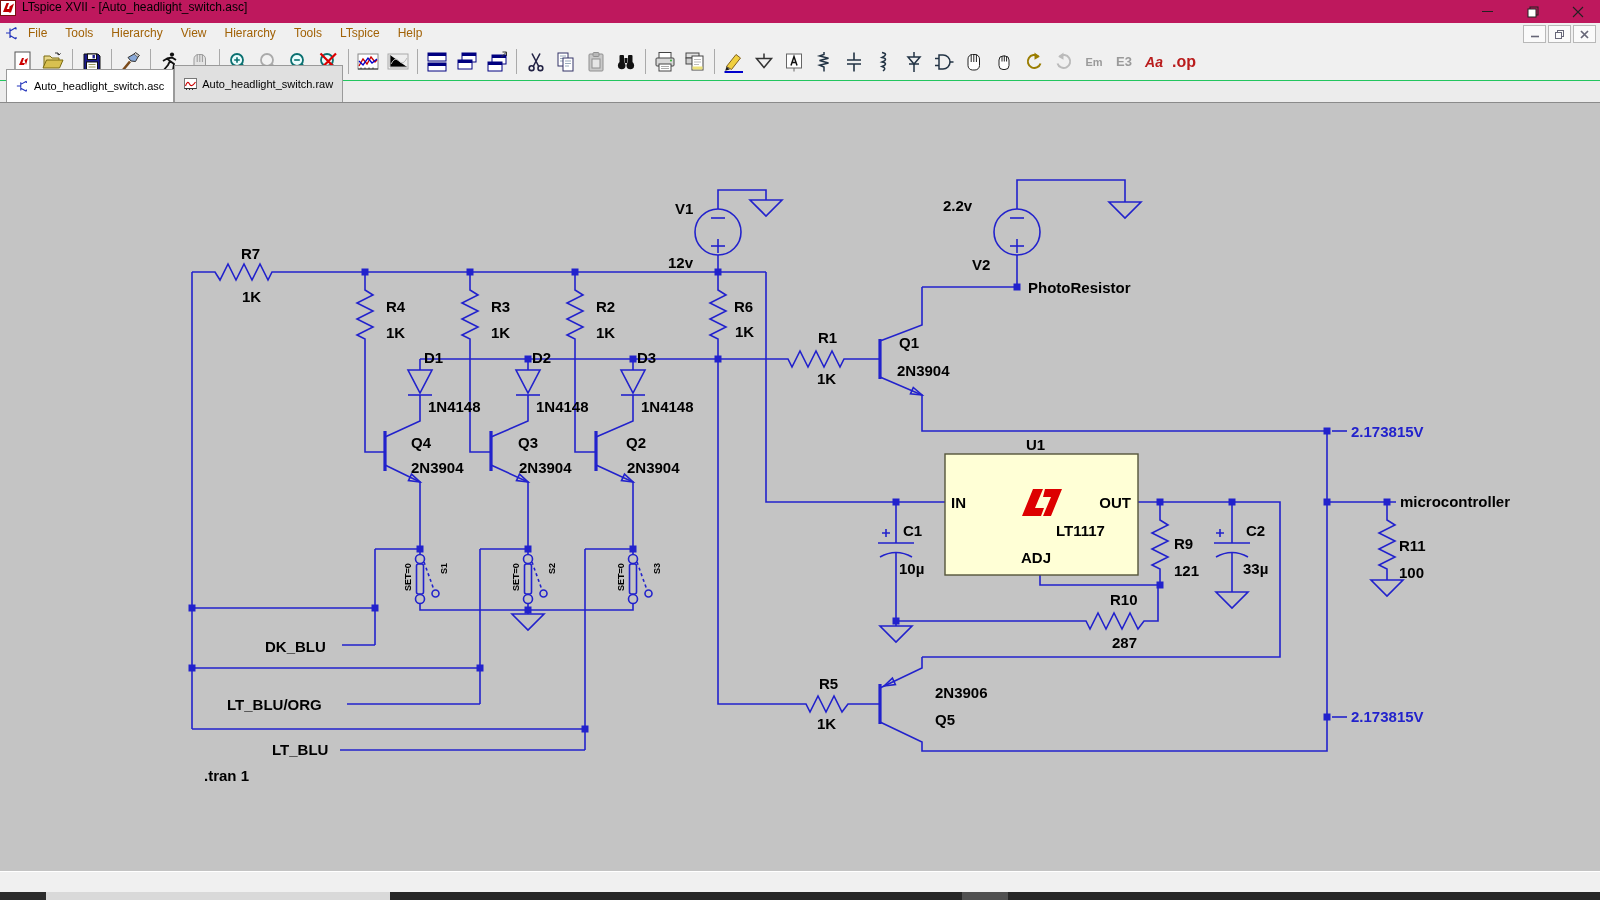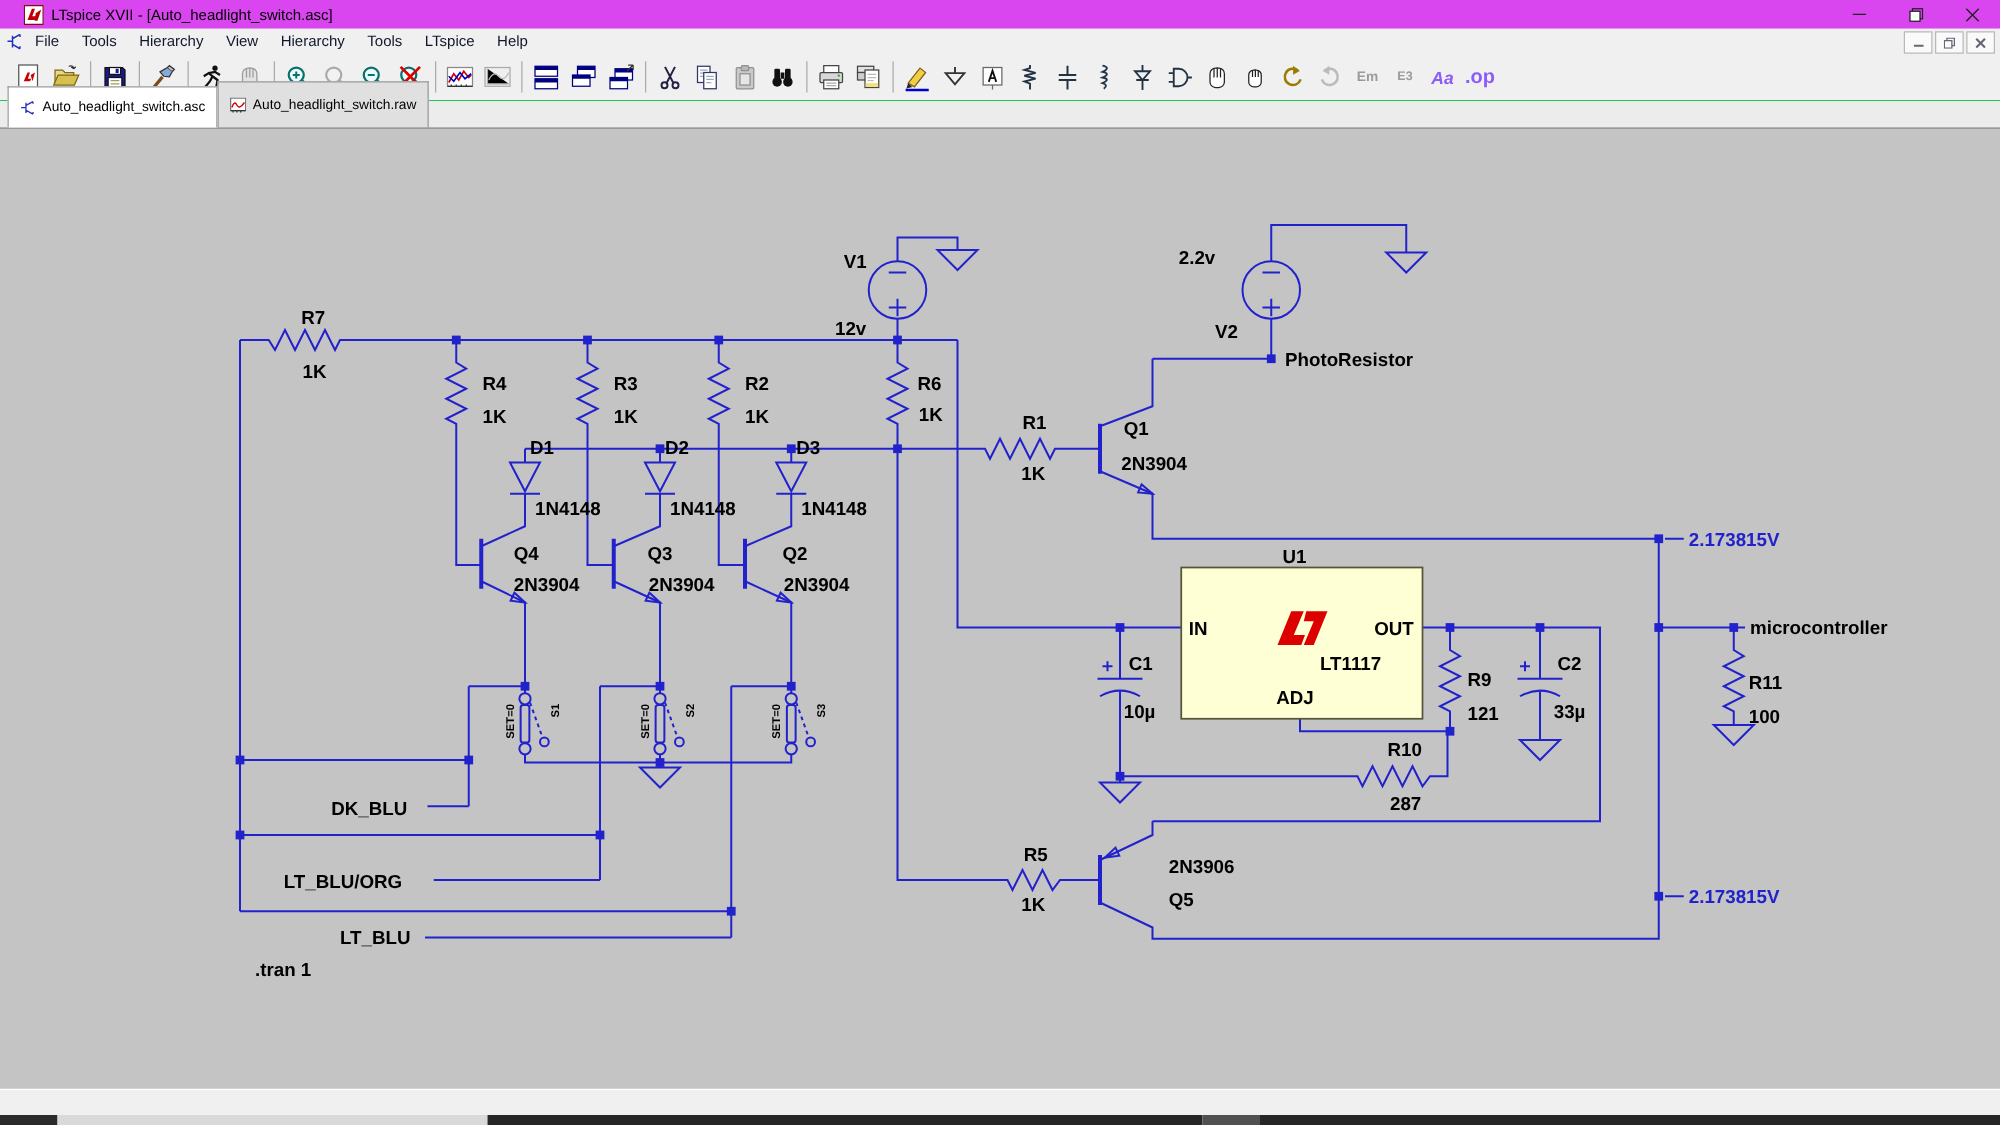--- a/index.html
+++ b/index.html
@@ -1,27 +1,27 @@
 <!DOCTYPE html>
 <html><head>
 <meta charset="utf-8">
 <style>
   html,body{margin:0;padding:0}
   body{width:1600px;height:900px;overflow:hidden;background:#fff;font-family:"Liberation Sans",sans-serif;-webkit-font-smoothing:antialiased}
-  .titlebar{height:23px;background:#d946ef;display:flex;align-items:center;padding-left:19px}
+  .titlebar{height:23px;background:#be185d;display:flex;align-items:flex-start;padding-left:0}
   .titlebar .title{font-size:12px;color:#000;margin-left:6px;flex:1}
   .winbtn{width:45px;height:23px;display:flex;align-items:center;justify-content:center;font-size:13px;color:#222}
   .menubar{height:20px;background:#f0f0f0;display:flex;align-items:center;padding-left:4px;position:relative}
-  .menu-item{font-size:12px;color:#0f172a;padding:2px 9px}
+  .menu-item{font-size:12px;color:#a16207;padding:2px 9px}
   .mdi-controls{position:absolute;right:4px;top:2px;display:flex;gap:2px}
   .mdi-btn{width:21px;height:16px;background:#fafafa;border:1px solid #b8b8b8;display:flex;align-items:center;justify-content:center}
   .toolbar{height:37px;background:#f0f0f0;display:flex;align-items:center;padding-left:8px;border-bottom:1px solid #22c55e}
   .tb{width:30px;height:30px;display:flex;align-items:center;justify-content:center}
   .sep{width:1px;height:25px;background:#aaa;margin:0 4px}
-  .tbt{font-weight:bold;color:#8b5cf6}
+  .tbt{font-weight:bold;color:#b91c1c}
   .tabbar{height:21px;background:#ececec;display:flex;align-items:flex-end;padding-left:6px}
   .tab{height:20px;box-sizing:border-box;display:flex;align-items:center;gap:5px;padding:16px 9px;font-size:11px;border:1px solid #9a9a9a;border-bottom:none}
   .tab.active{background:#ffffff;position:relative;z-index:2}
   .tab.inactive{background:#e0e0e0;height:37px}
   .canvas{height:769px;background:#c4c4c4;position:relative;border-top:1px solid #8a8a8a;box-sizing:border-box}
   .canvas svg{position:absolute;left:0;top:0}
   .statusbar{height:20px;background:#f0f0f0;border-top:1px solid #ffffff}
   .taskbar{height:10px;display:flex}
   
   .w{fill:none;stroke:#2222cc;stroke-width:1.6}
@@ -327,21 +327,21 @@
     </div>
   <div class="tb">
       <svg width="24" height="24" viewBox="0 0 24 24">
         <path d="M7.5 6.5 A6.5 6.5 0 1 1 5.5 13.5" fill="none" stroke="#bbb" stroke-width="2"></path>
         <path d="M11.5 2.5 L6.2 6.8 L11.5 9.8 Z" fill="#bbb"></path>
       </svg>
     </div>
   <div class="tb tbt" style="color:#9a9a9a;font-size:11px">
       <span>Em</span>
     </div>
-  <div class="tb tbt" style="color:#9a9a9a;font-size:10px">
+  <div class="tb tbt" style="color:#9a9a9a;font-size:13px">
       <span>E3</span>
     </div>
   <div class="tb tbt" style="font-size:14px;font-style:italic">
       <span>Aa</span>
     </div>
   <div class="tb tbt" style="font-size:16px">
       <span>.op</span>
     </div>
 </div>
 

